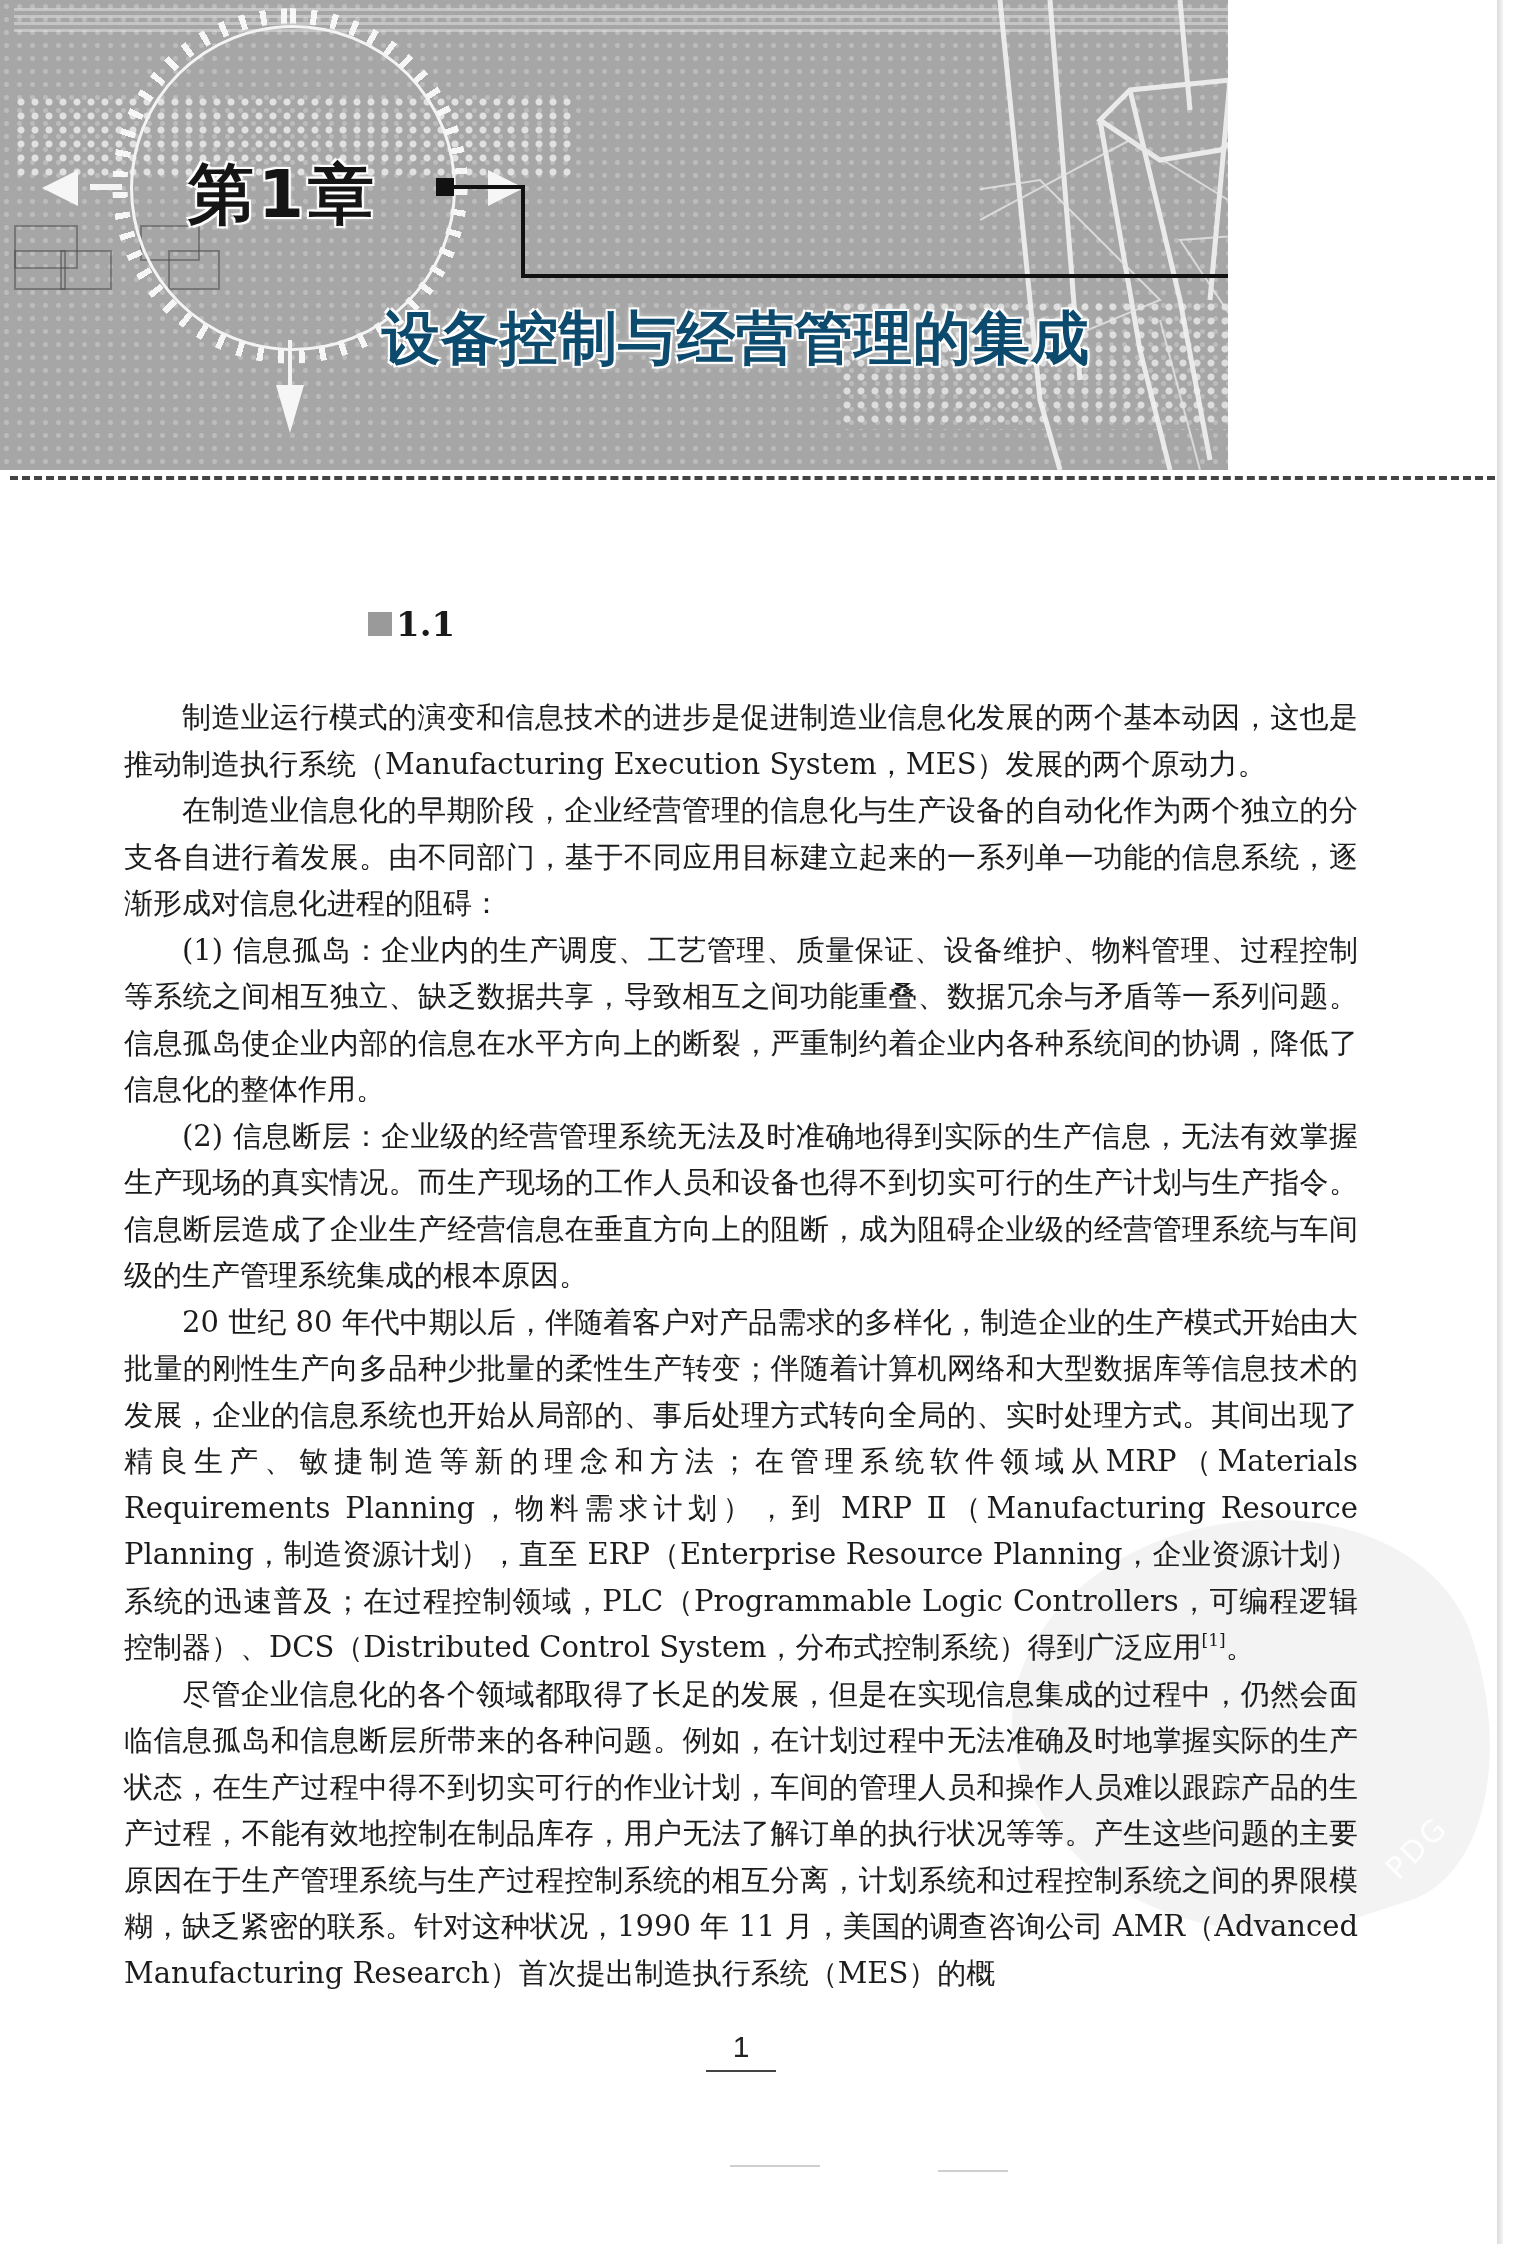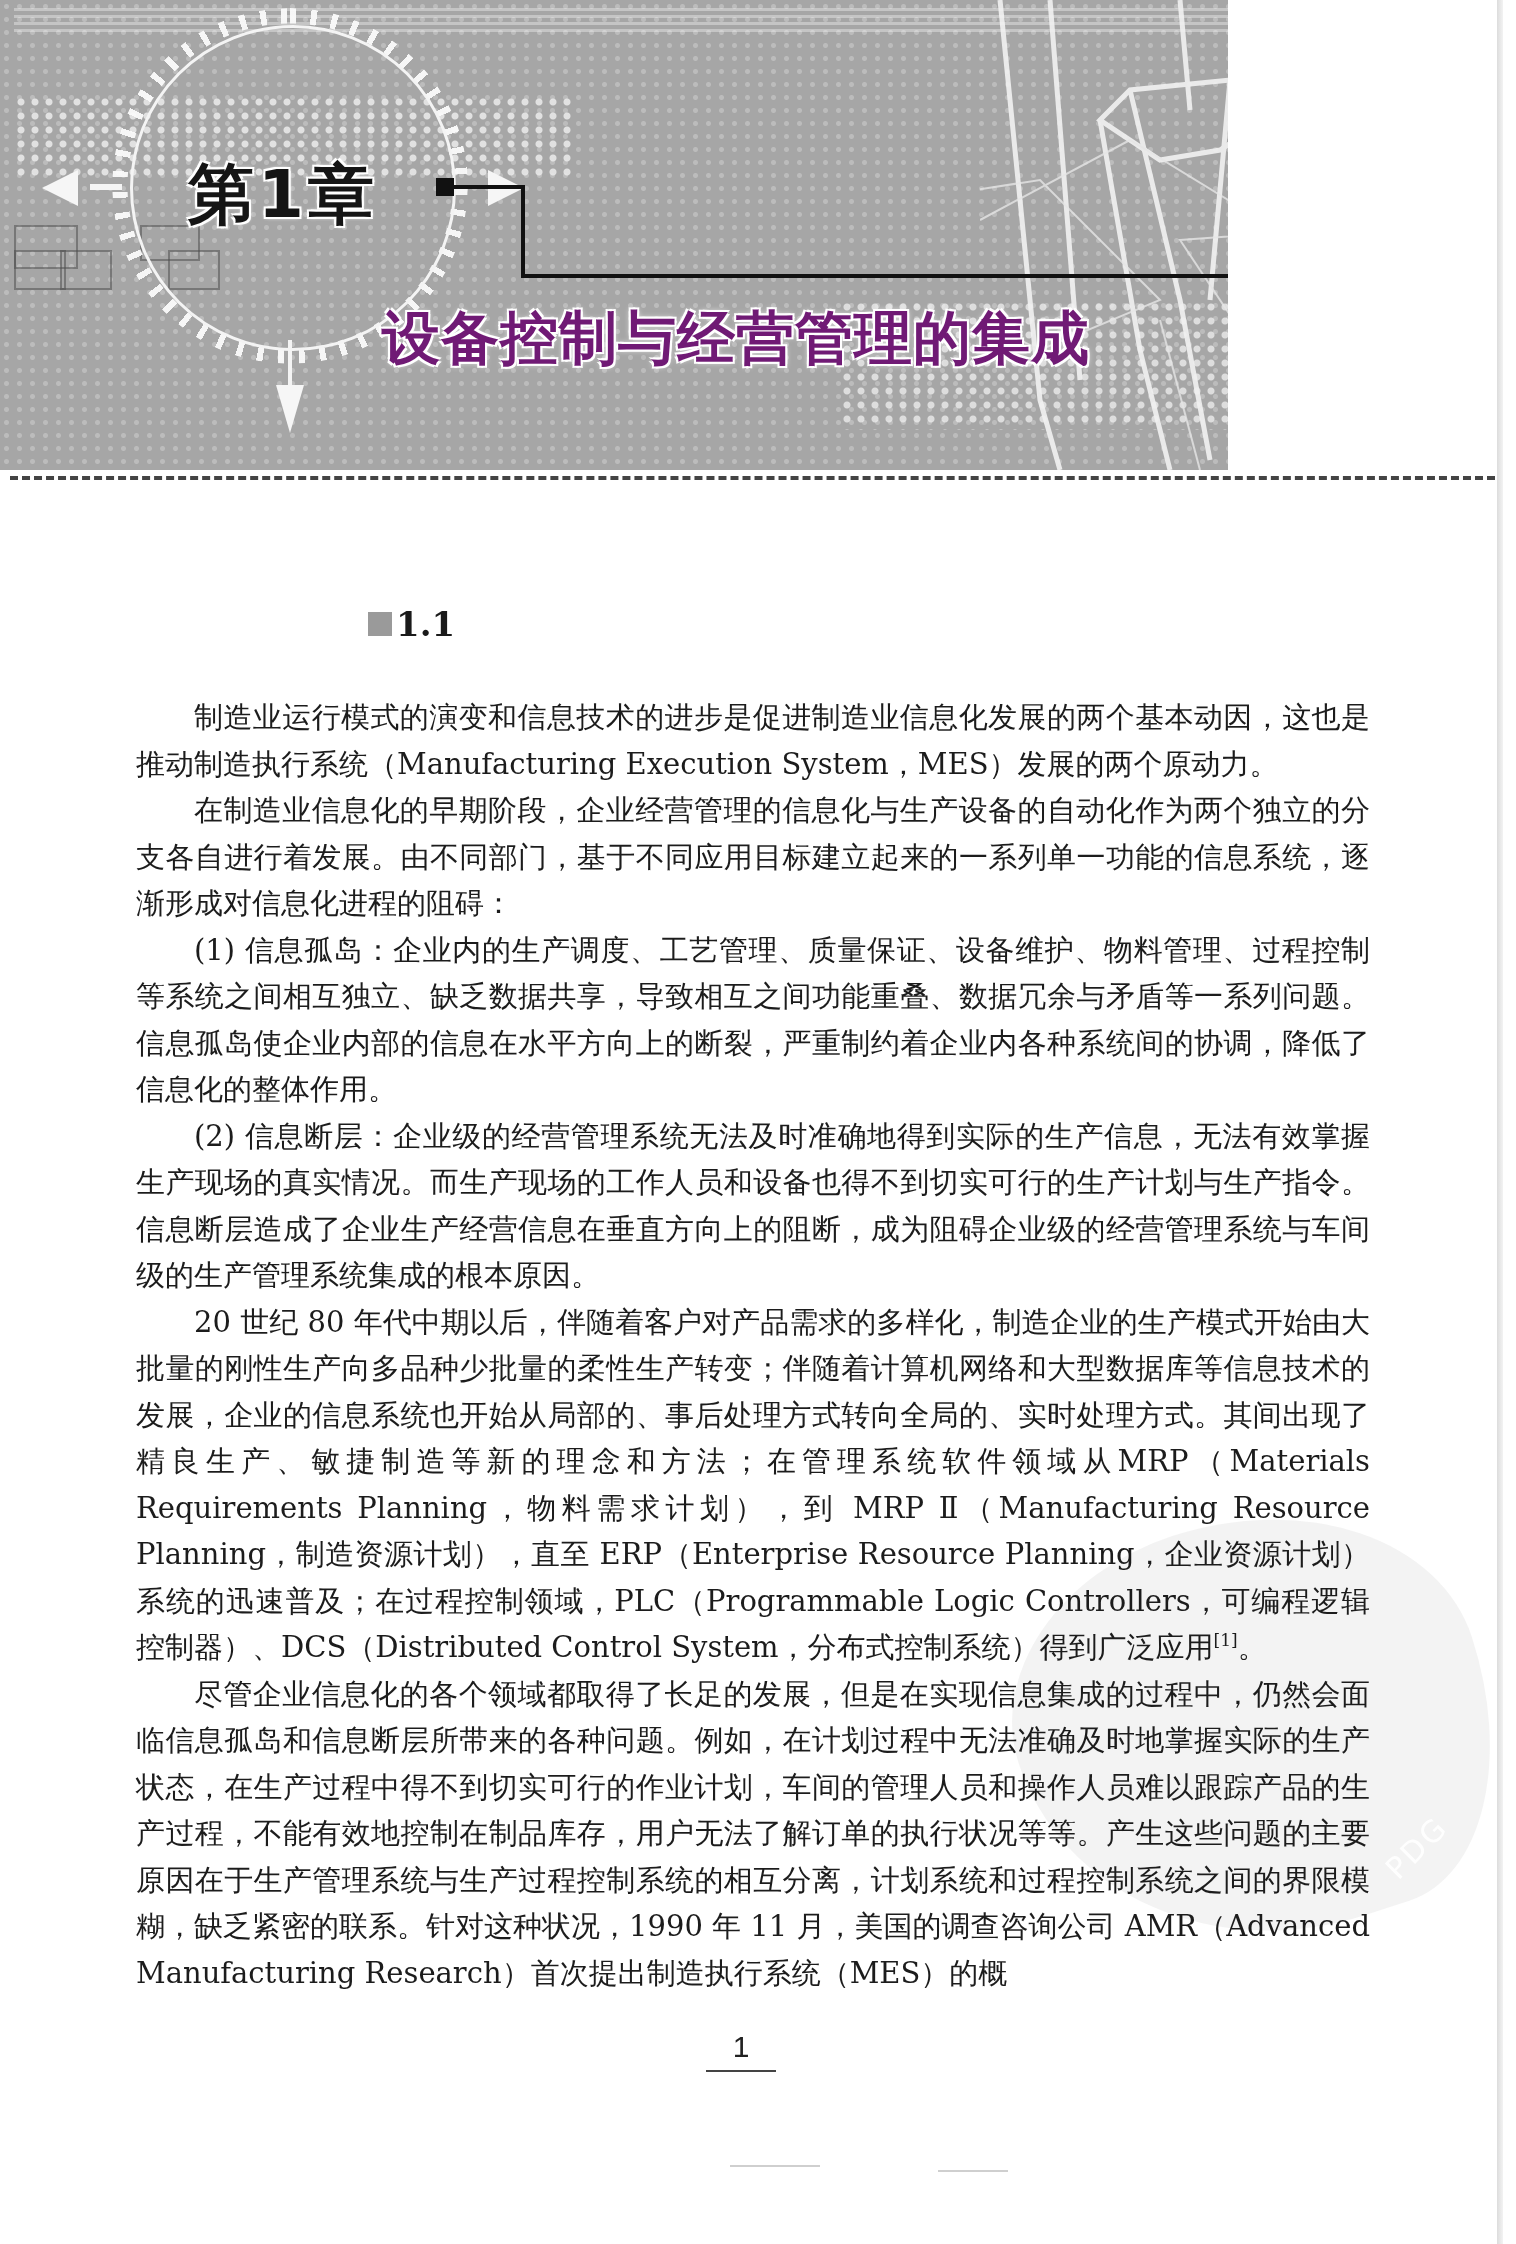--- a/index.html
+++ b/index.html
@@ -46,40 +46,40 @@
   .banner .pixel-cluster { position: absolute; left: 1340px; top: 60px; width: 160px; height: 110px;
     background-image: radial-gradient(circle, rgba(255,255,255,0.95) 2px, transparent 3px);
     background-size: 9px 9px; opacity: 0.85;
     -webkit-mask: linear-gradient(90deg, #000 0 30%, transparent 30% 40%, #000 40% 70%, transparent 70% 80%, #000 80%);
             mask: linear-gradient(90deg, #000 0 30%, transparent 30% 40%, #000 40% 70%, transparent 70% 80%, #000 80%); }
 
   .chapter-label { position: absolute; left: 188px; top: 150px; font-size: 66px; font-weight: bold;
     color: #151515; letter-spacing: 4px; font-family: "DejaVu Sans", "Liberation Sans", sans-serif;
     text-shadow: 0 0 4px #fff, 0 0 4px #fff, 2px 2px 0 #fff, -2px -2px 0 #fff, 2px -2px 0 #fff, -2px 2px 0 #fff; }
   .chapter-title { position: absolute; left: 382px; top: 300px; font-size: 58px; font-weight: bold;
-    color: #701a75; letter-spacing: 1px; font-family: Liberation Sans, sans-serif;
+    color: #0c4a6e; letter-spacing: 1px; font-family: Liberation Sans, sans-serif;
     text-shadow: 2px 2px 0 #fff, -2px -2px 0 #fff, 2px -2px 0 #fff, -2px 2px 0 #fff, 0 0 6px #fff; }
   .chevrons { position: absolute; left: 1238px; top: 318px; font-size: 34px; color: #111; letter-spacing: -8px;
     font-family: "DejaVu Sans", sans-serif; font-weight: bold; }
 
   .dash-line { position: absolute; left: 10px; top: 476px; width: 1485px; height: 0;
     border-top: 4px dashed #444; }
   .right-edge { position: absolute; left: 1497px; top: 0; width: 6px; height: 2244px;
     background: linear-gradient(90deg, #dcdcdc, #f3f3f3); }
 
   
   .section-heading { position: absolute; left: 368px; top: 604px; font-size: 34px; font-weight: bold;
     color: #1a1a1a; display: flex; align-items: center; gap: 0;
     font-family: "DejaVu Serif", "Liberation Serif", serif; }
   .section-heading .sq { width: 24px; height: 24px; background: #9a9a9a; display: inline-block; margin-right: 4px; }
   .section-heading .num { margin-right: 28px; }
 
   .content { position: absolute; left: 124px; top: 694px; width: 1234px;
     font-size: 29px; line-height: 46.5px; text-align: justify;
-    font-family: "DejaVu Serif", "Liberation Serif", serif; color: #1c1c1c; margin-left: 12px; }
+    font-family: "DejaVu Serif", "Liberation Serif", serif; color: #1c1c1c; }
   .content p { margin: 0; text-indent: 58px; }
   .content sup { font-size: 17px; line-height: 0; }
 
   .page-number { position: absolute; left: 706px; top: 2030px; width: 70px; text-align: center;
     font-size: 30px; font-family: "Liberation Sans", sans-serif; color: #222;
     border-bottom: 2px solid #444; padding-bottom: 6px; }
 
   .watermark { position: absolute; left: 1020px; top: 1520px; width: 470px; height: 420px;
     background: rgba(200,200,200,0.22); border-radius: 46% 54% 30% 60% / 40% 45% 55% 60%;
     transform: rotate(-18deg); }

